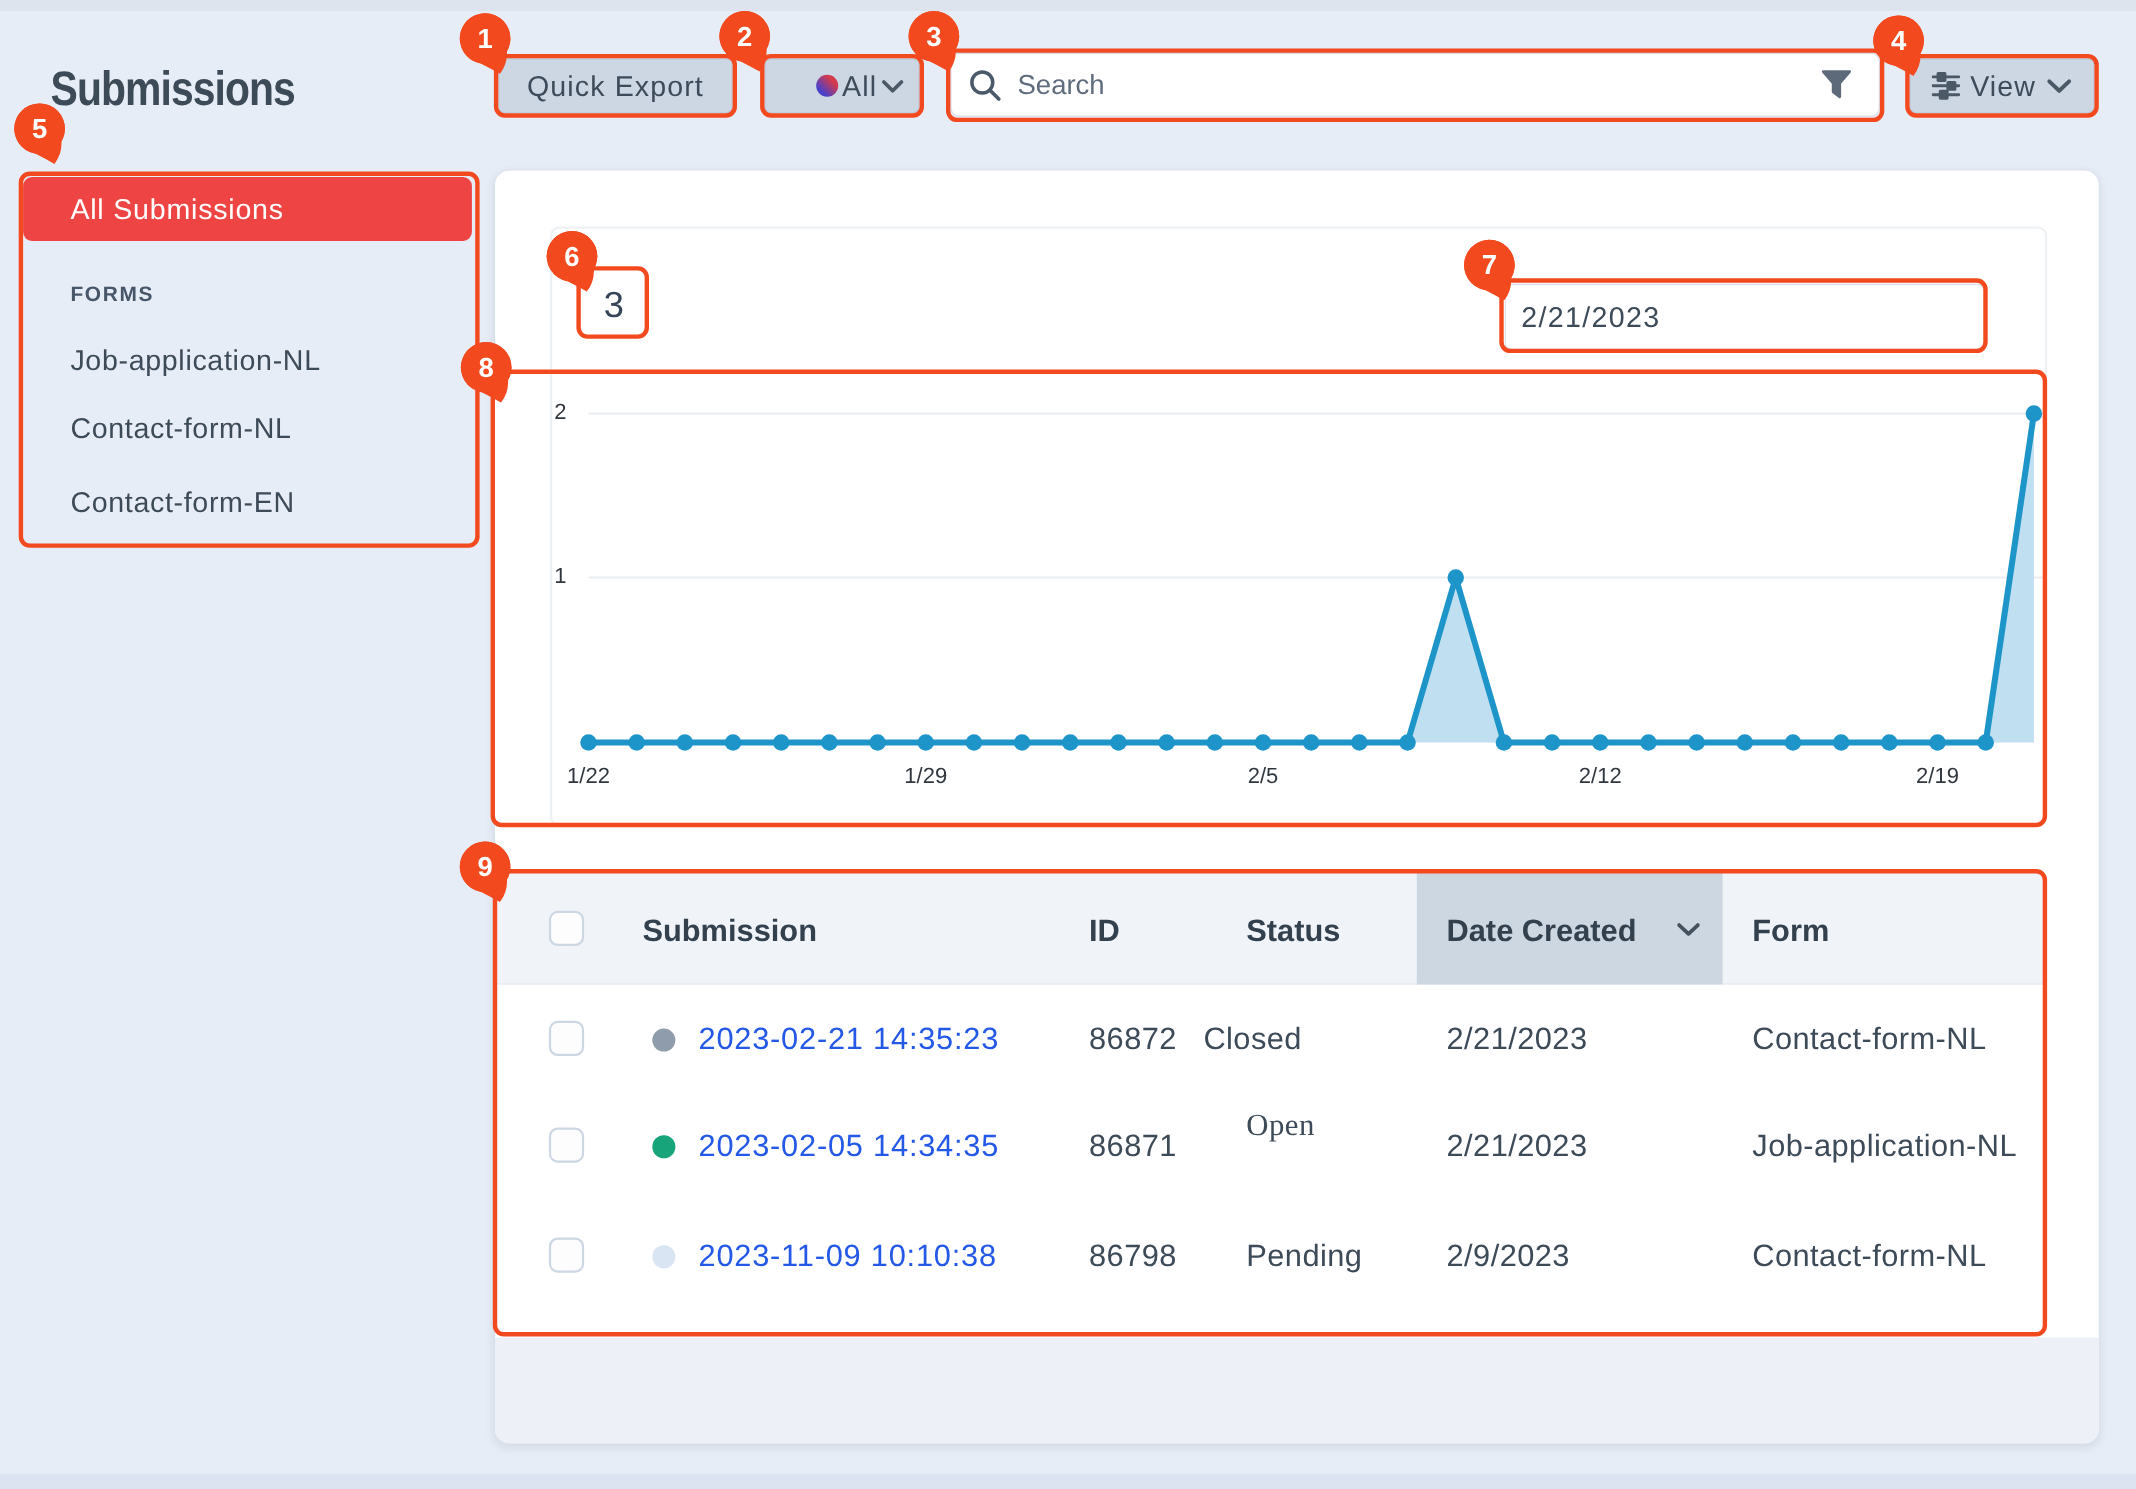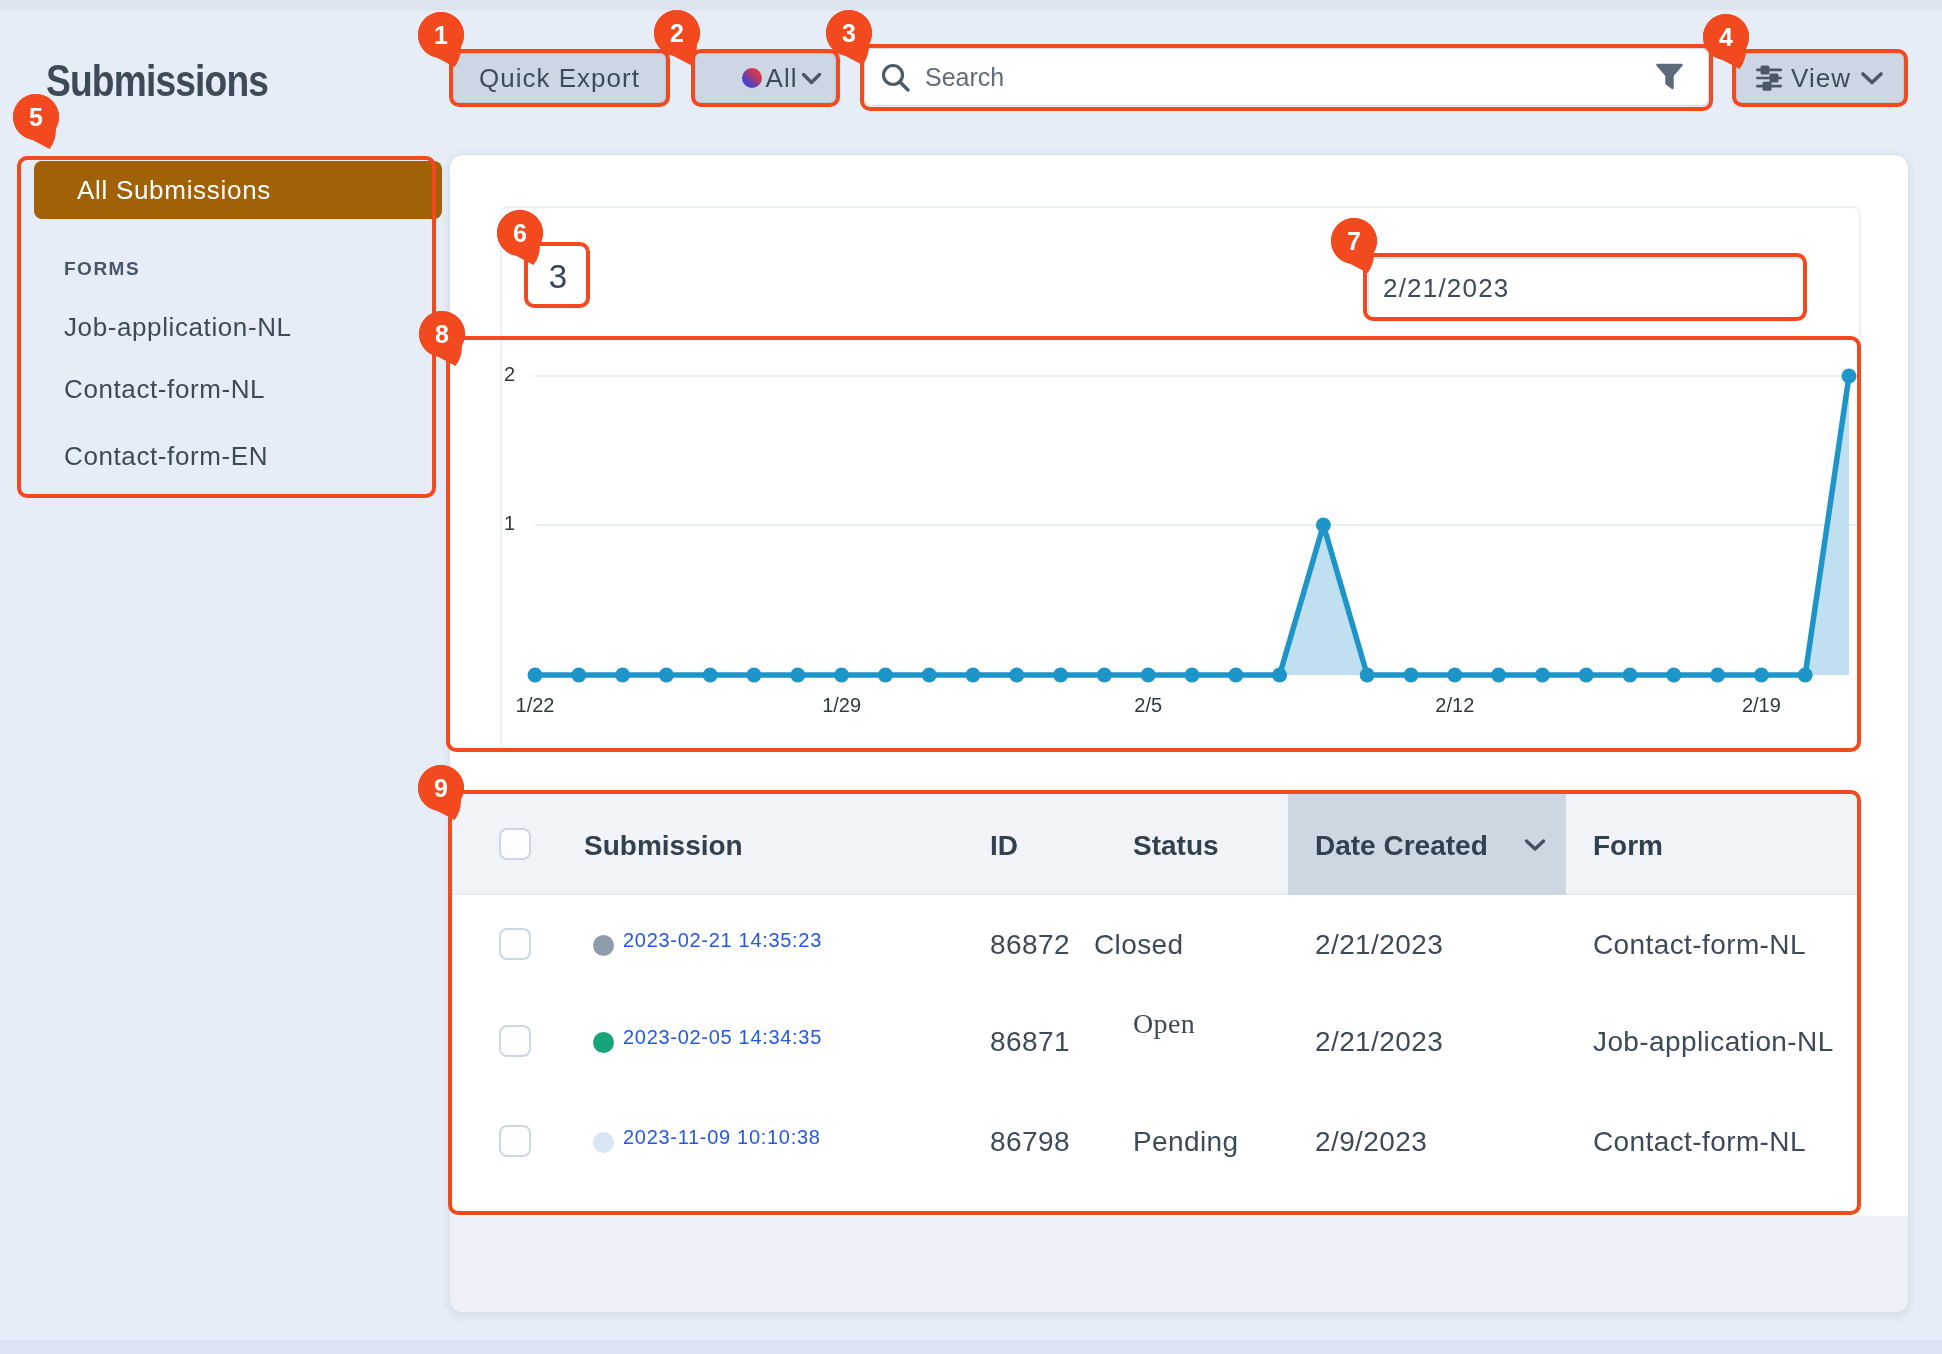--- a/index.html
+++ b/index.html
@@ -9,36 +9,36 @@
 .topstrip { left:0; top:0; width:1942px; height:10px; background:#dee4ee; }
 .title { left:46px; top:56px; font-size:44px; font-weight:700; color:#3d4a58; letter-spacing:-1px; transform:scaleX(.845); transform-origin:left top; }
 .btn { background:#ccd7e3; border:1px solid #bac7d6; border-radius:6px; color:#3e4b5a; font-size:26px; letter-spacing:1px; display:flex; align-items:center; justify-content:center; }
 .qe { left:453px; top:53px; width:213px; height:50px; }
 .alldd { left:695px; top:53px; width:141px; height:50px; gap:4px;padding-left:33px; }
 .gdot { width:20px; height:20px; border-radius:50%; background:linear-gradient(45deg,#4b40c8 25%,#d23b4e 72%); }
 .search { left:864px; top:48px; width:845px; height:58px; background:#fff; border:1px solid #d6dde7; border-radius:8px; display:flex; align-items:center; }
 .search .ph { color:#5f6c7d; font-size:25px; margin-left:14px; }
 .viewbtn { left:1736px; top:53px; width:168px; height:50px; gap:9px; }
 
-.sel { left:34px; top:161px; width:408px; height:58px; background:#a16207; border-radius:8px; color:#fff; font-size:26px; letter-spacing:0.7px; display:flex; align-items:center; padding-left:43px; }
+.sel { left:21px; top:161px; width:408px; height:58px; background:#ef4444; border-radius:8px; color:#fff; font-size:26px; letter-spacing:0.7px; display:flex; align-items:center; padding-left:43px; }
 .forms { left:64px; top:258px; font-size:19px; font-weight:700; color:#475669; letter-spacing:1.5px; }
 .sitem { left:64px; font-size:26px; letter-spacing:0.6px; color:#3d4a58; }
 
 .card { left:449px; top:154px; width:1460px; height:1159px; background:#fff; border-radius:14px; border:1px solid #d9e1eb; box-shadow:0 3px 8px rgba(40,60,90,.10); overflow:hidden; }
 .chartpanel { left:50px; top:51px; width:1361px; height:545px; border:2px solid #eef1f4; border-radius:8px; background:#fff; }
 .count3 { left:80px; top:94px; width:56px; height:56px; display:flex; align-items:center; justify-content:center; font-size:33px; color:#36455a; }
 .dates { left:918px; top:103px; width:436px; height:60px; background:#fff; border:1px solid #d9e0ea; border-radius:6px; display:flex; }
 .dates .d { flex:1; display:flex; align-items:center; padding-left:14px; font-size:26px; letter-spacing:1.2px; color:#3d4a58; }
 .dates .d1 { border-right:1px solid #d9e0ea; }
 
 .thead { left:2px; top:638px; width:1406px; height:102px; background:#f0f4f9; border-bottom:1px solid #e3e8ef; }
 .dcol { left:838px; top:638px; width:278px; height:102px; background:#cdd7e2; }
 .th { font-size:28px; font-weight:700; color:#33404e; top:675px; }
 .cell { font-size:28px; letter-spacing:0.4px; color:#3d4a58; }
-.link { font-size:20px; letter-spacing:0.7px; color:#2458e6; }
+.link { font-size:28px; letter-spacing:0.7px; color:#2458e6;margin-left:12px; }
 .cb { width:32px; height:32px; background:#fdfdfe; border:2px solid #ccd7e3; border-radius:8px; }
 .dot { width:21px; height:21px; border-radius:50%; }
 .footer { left:0px; top:1061px; width:1460px; height:98px; background:#edf1f7; }
 
 .ab { position:absolute; border:4.5px solid #f2491f; border-radius:10px; z-index:50; }
 .mk { position:absolute; z-index:60; width:70px; height:74px; }
 </style>
 </head>
 <body>
 <div class="abs topstrip"></div>

